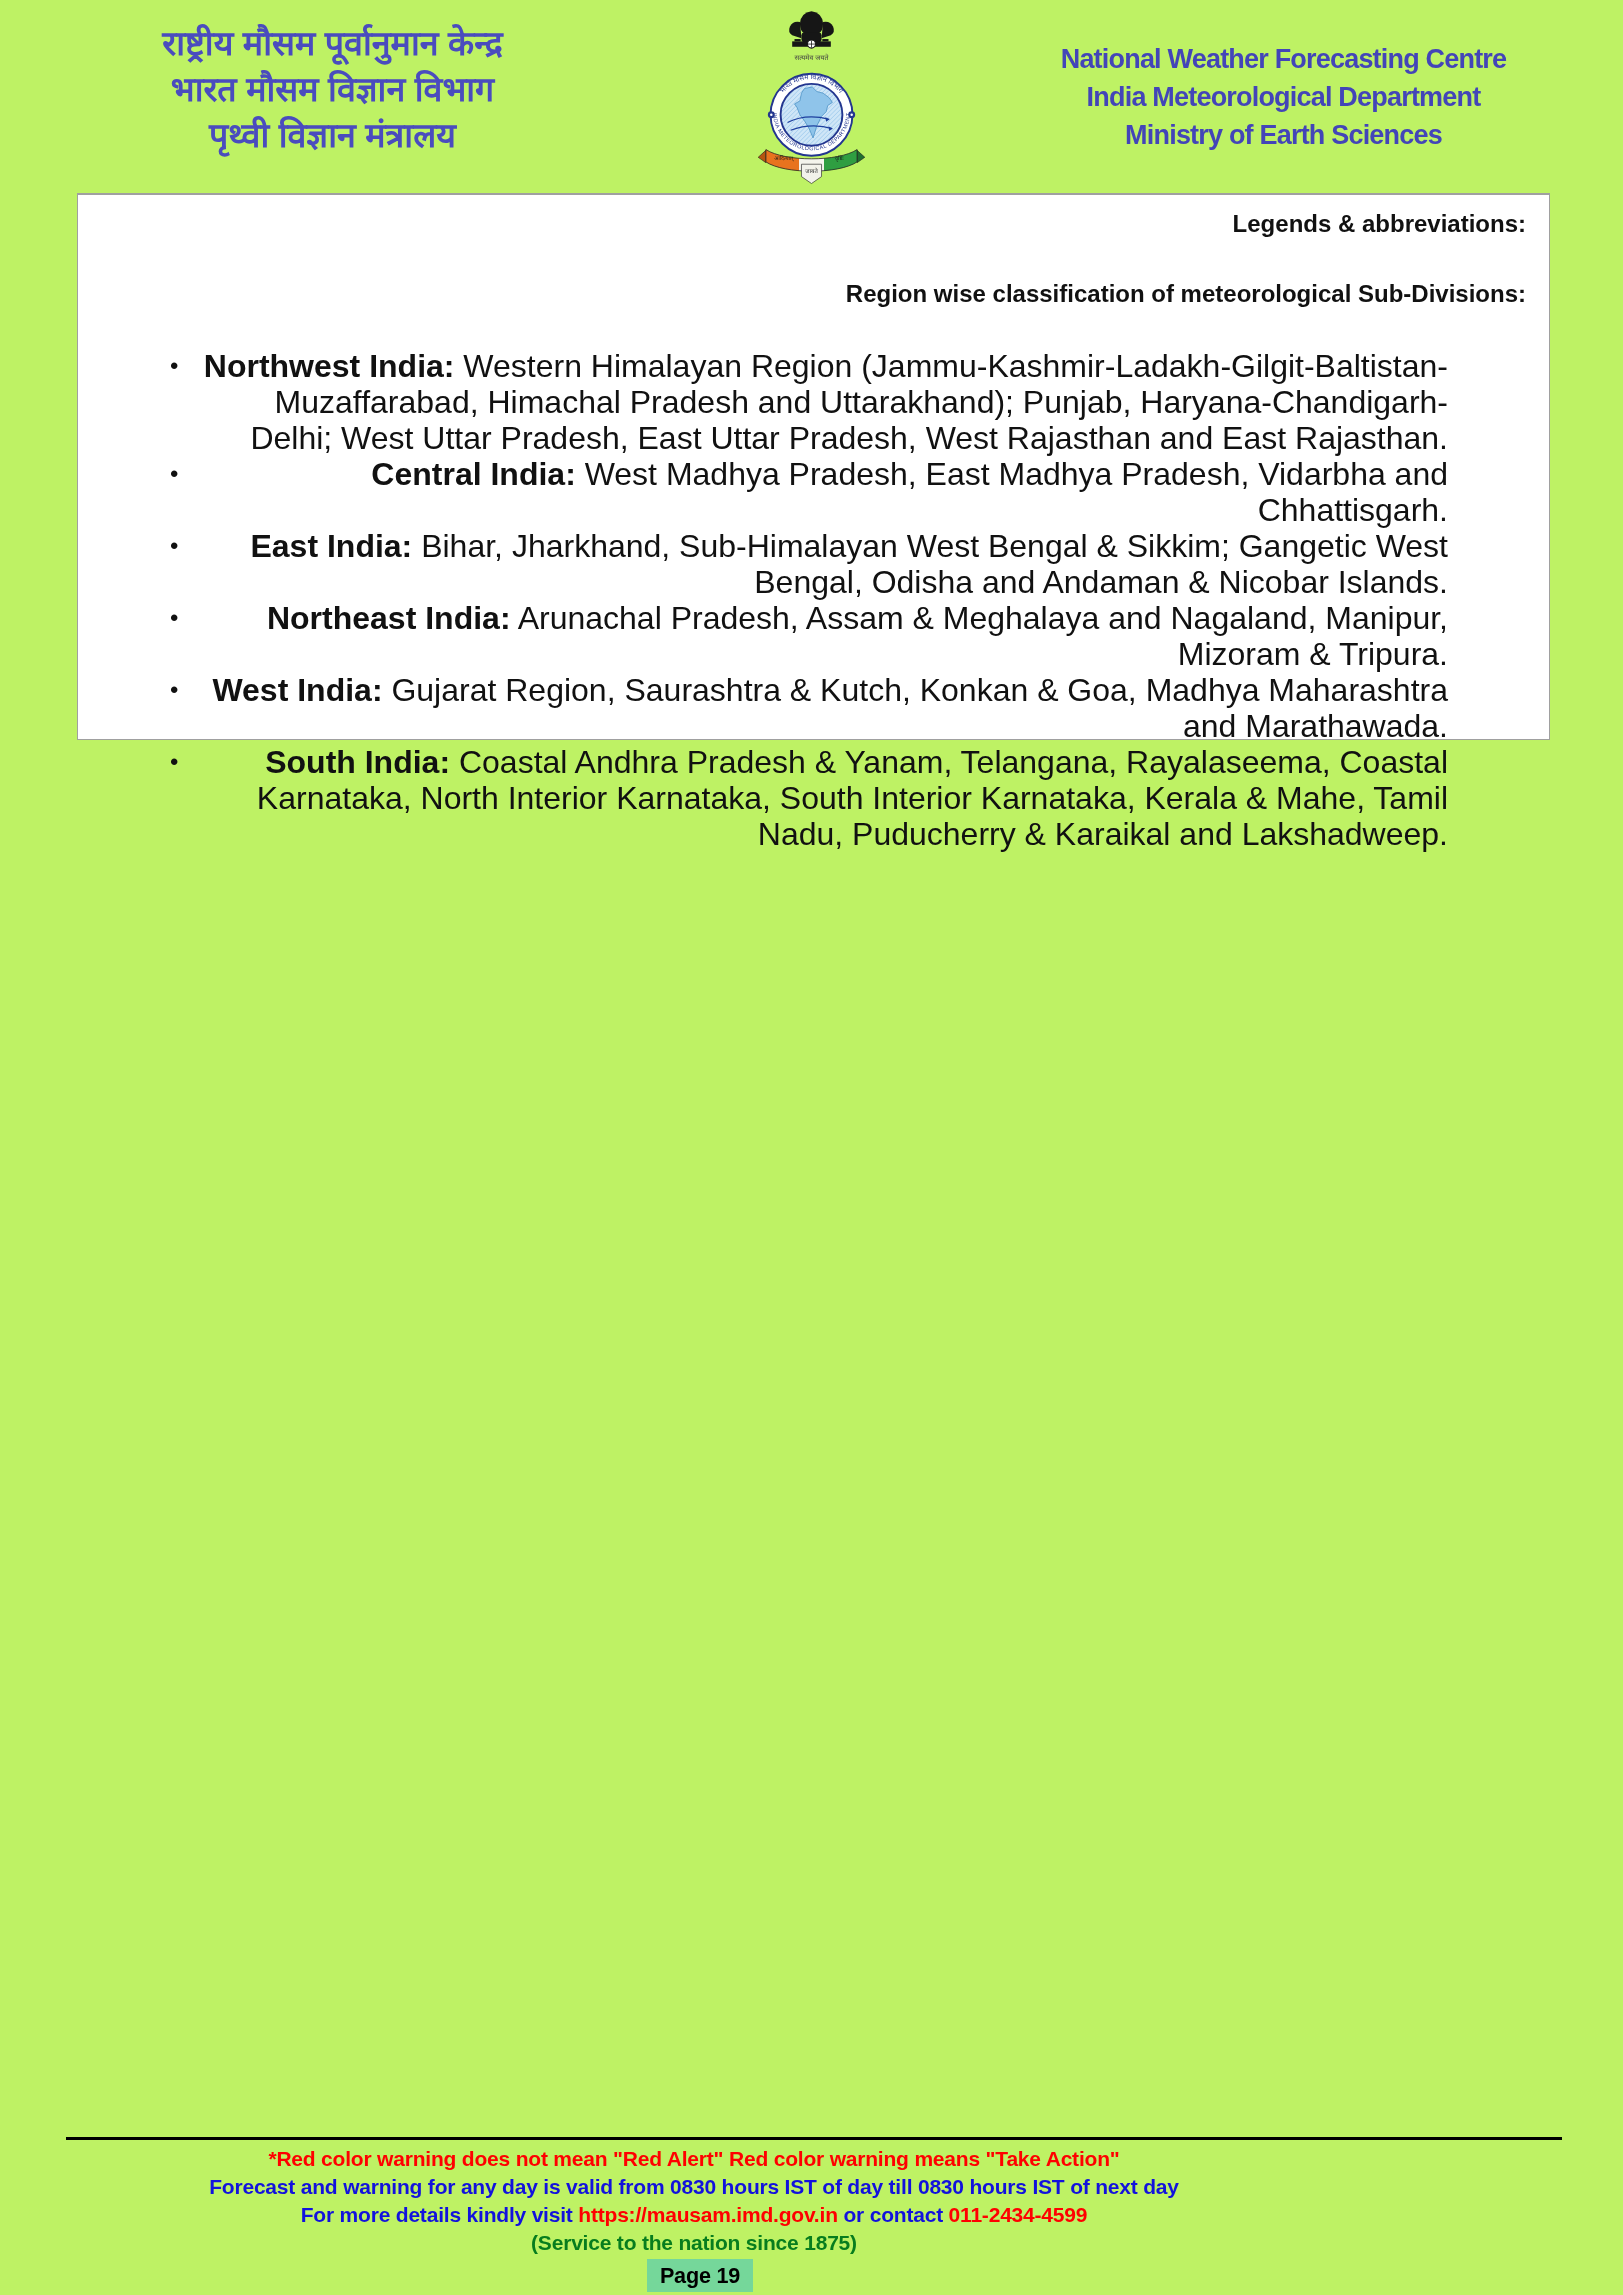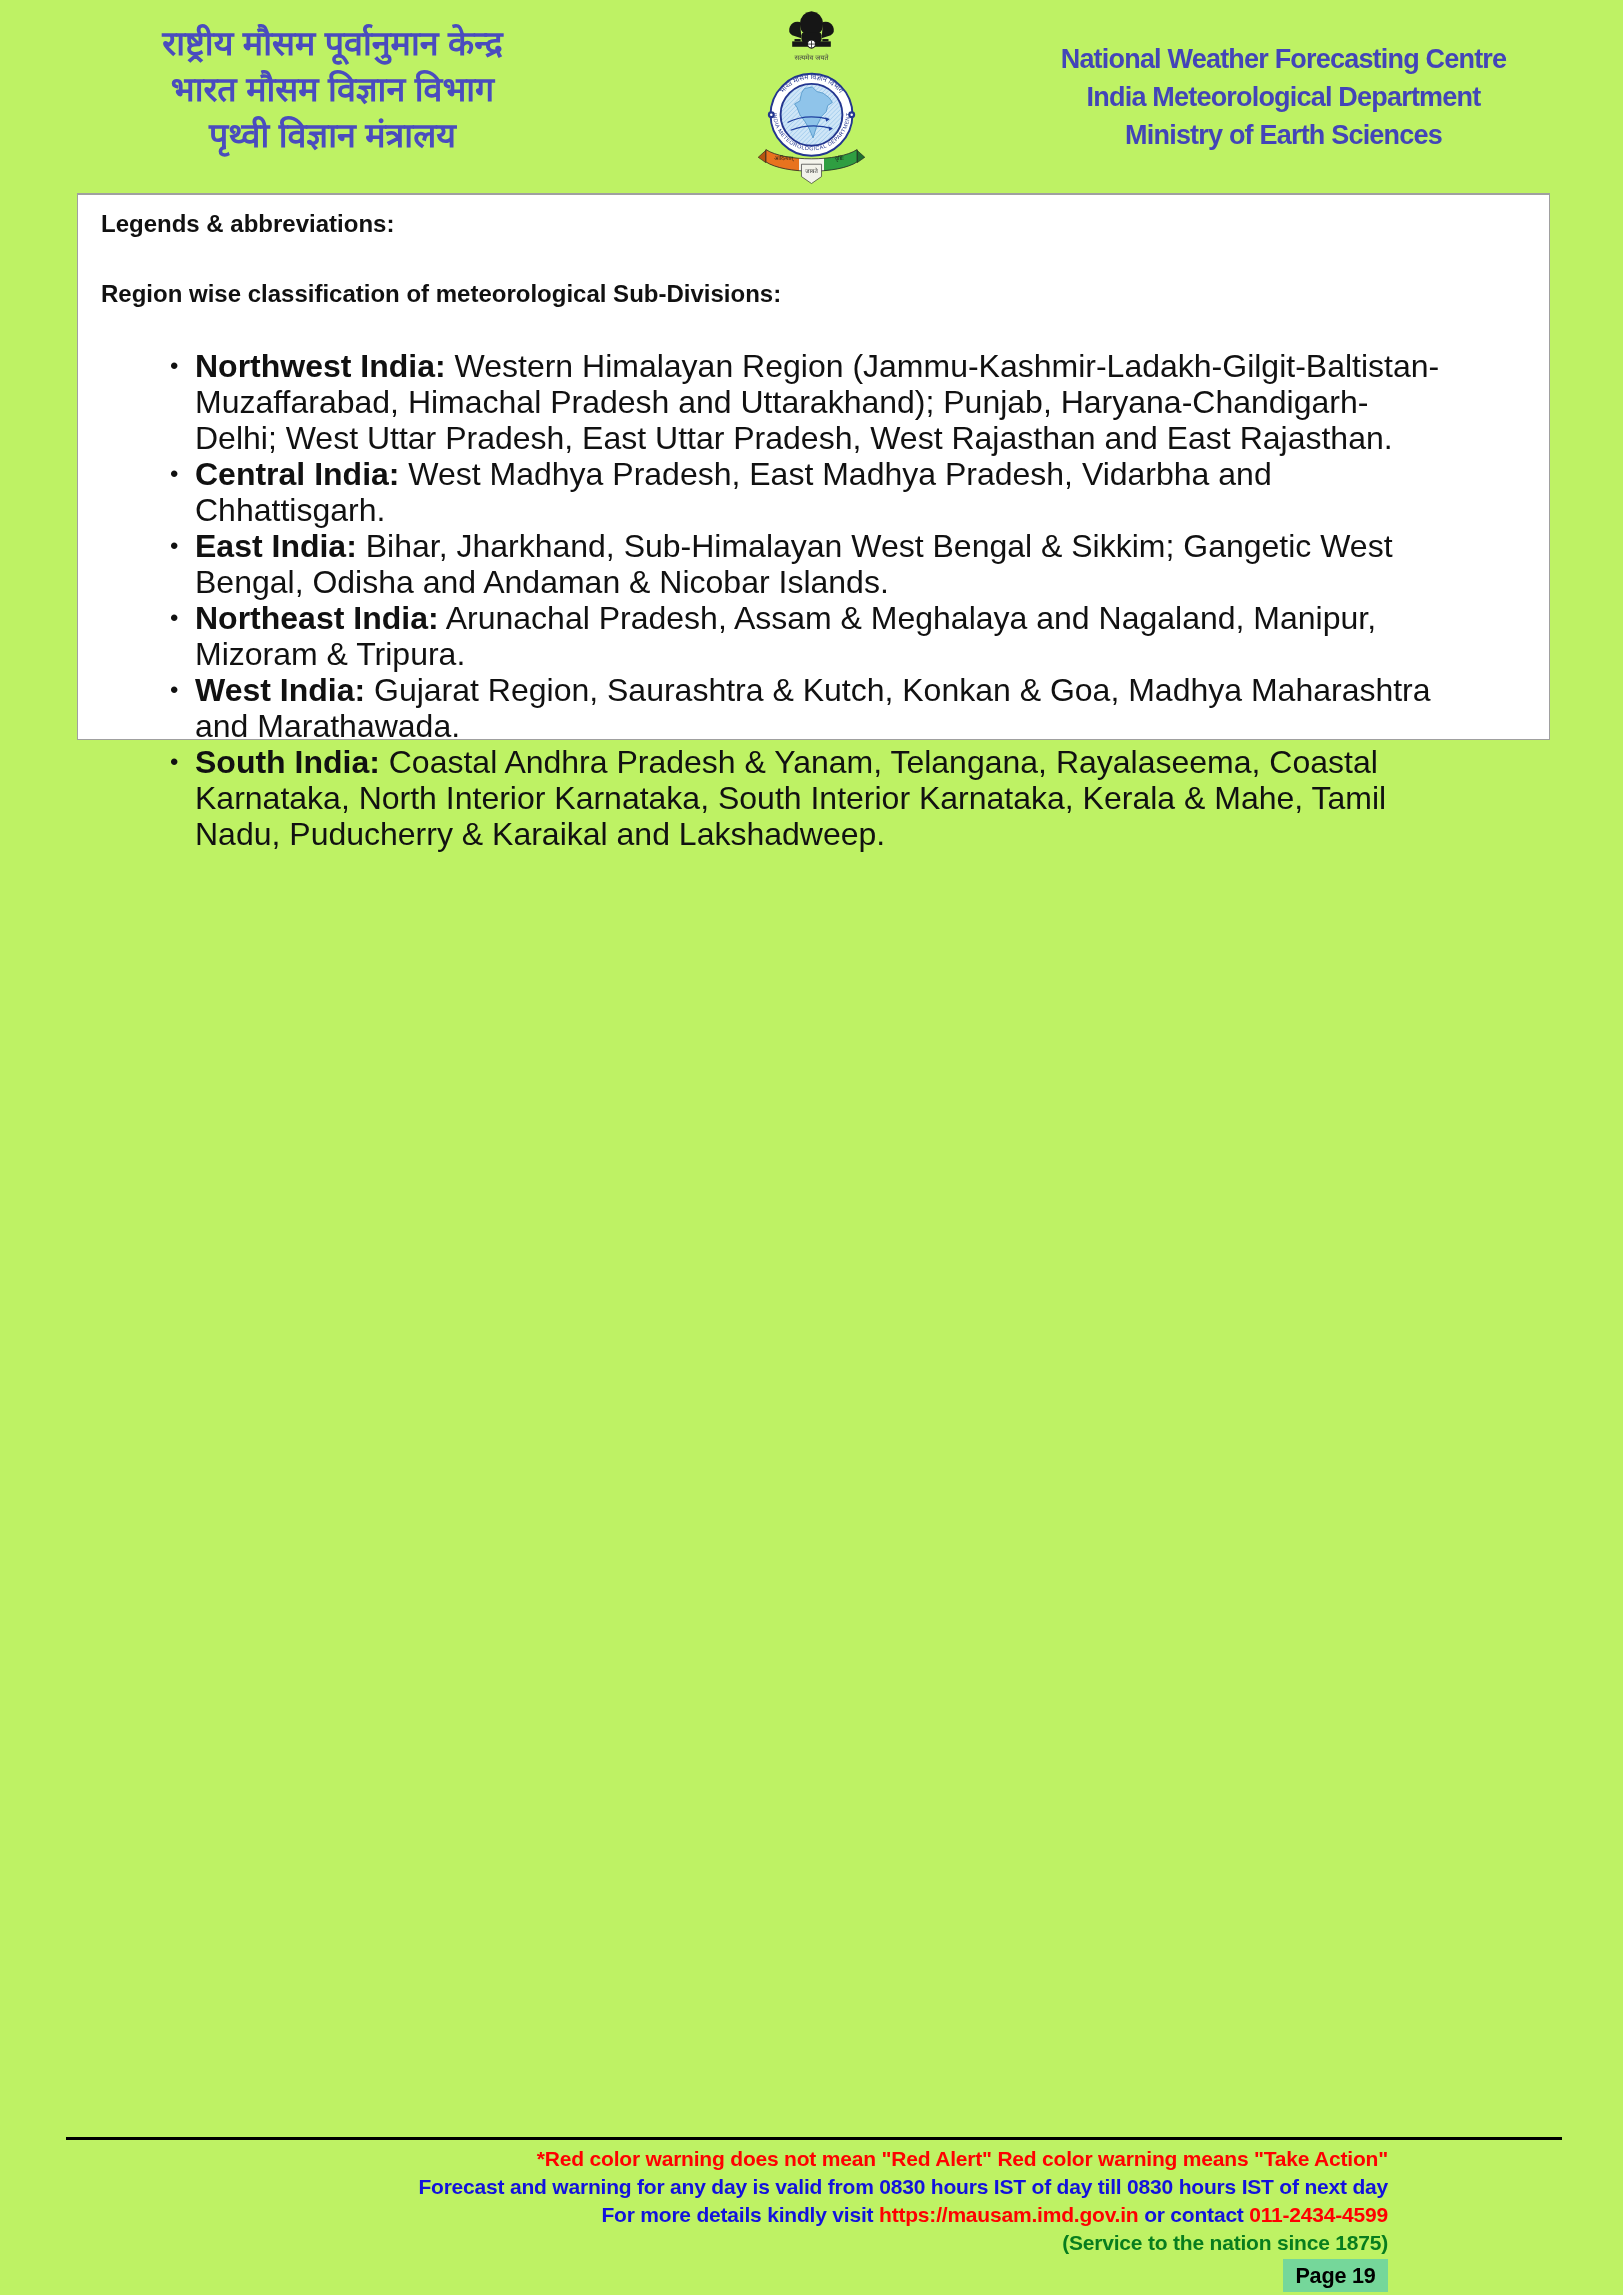--- a/index.html
+++ b/index.html
@@ -17,38 +17,38 @@
     position:absolute;left:982px;top:40px;width:603px;
     text-align:center;color:#4345b8;font-weight:bold;
     font-size:27px;line-height:38px;letter-spacing:-0.8px;
   }
   .logo-wrap{position:absolute;left:752px;top:4.6px;width:119px;height:184px;}
 
   
   .legend-box{
     position:absolute;left:77px;top:193px;width:1473px;height:547px;
     border:1.5px solid #a0a0a0;border-top-width:2.3px;box-sizing:border-box;
-    background:#fff;padding:7.7px 23px 0 23px;
+    background:#fff;padding:7.7px 23px 0 23px;text-align:right;
   }
   .box-title{font-size:24px;font-weight:bold;line-height:28px;margin:7.7px 0 0 0;}
   .box-subtitle{font-size:24px;font-weight:bold;line-height:28px;margin:42px 0 0 0;}
   ul.regions{list-style:none;margin:40px 0 0 0;padding:0 0 0 94px;}
   ul.regions li{
     position:relative;font-size:32px;line-height:36px;max-width:1253px;margin:0;
   }
   ul.regions li::before{
     content:"\2022";position:absolute;left:-25px;top:0;
     font-size:24px;line-height:36px;color:#111;
   }
   .region-name{font-weight:bold;}
 
   
   .footer-rule{position:absolute;left:66px;top:2137px;width:1496px;height:3.1px;background:#000;}
   .footer{
-    position:absolute;left:0;top:2145px;width:1388px;text-align:right;
+    position:absolute;left:0;top:2145px;width:1388px;text-align:center;
     font-weight:bold;font-size:21px;line-height:28px;letter-spacing:-0.2px;
   }
   .f-red{color:#ff0000;}
   .f-blue{color:#1212dd;}
   .f-green{color:#077d1e;}
   .page-badge{
     display:inline-block;margin-top:2.3px;background:#75d79a;color:#000;
     font-size:21.6px;font-weight:bold;padding:2.3px 12.4px;line-height:28px;margin-left:12px;
   }
 </style>

